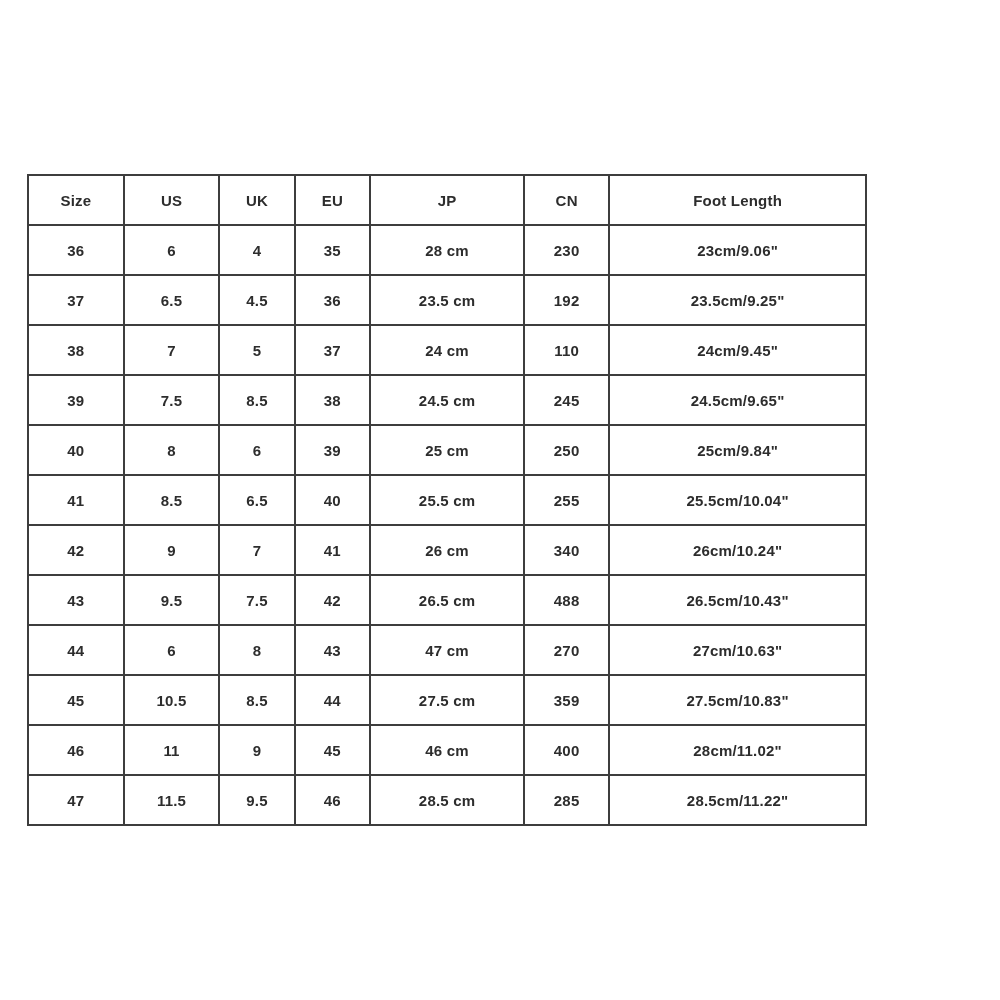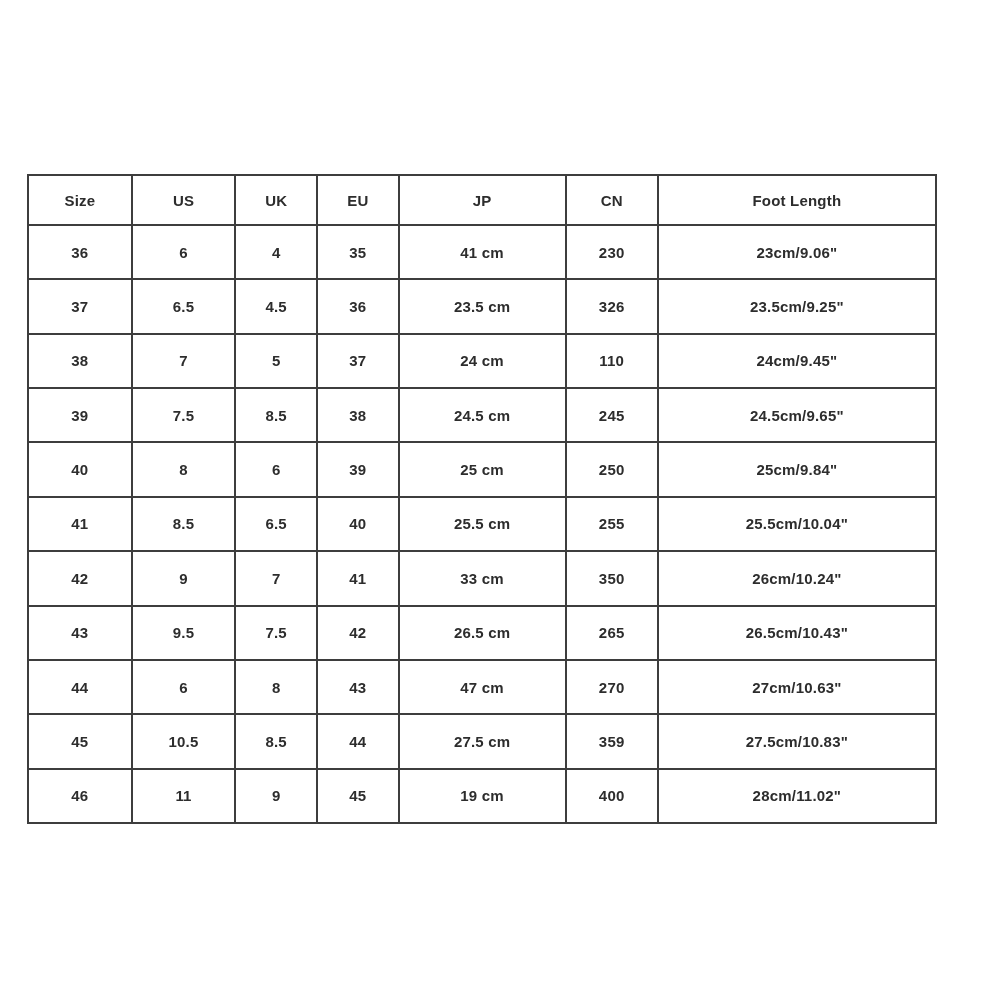--- a/index.html
+++ b/index.html
@@ -13,21 +13,21 @@
     position: relative;
     width: 1000px;
     height: 1000px;
     background: #ffffff;
     overflow: hidden;
   }
   .size-chart-wrap {
     position: absolute;
     left: 27px;
     top: 174px;
-    width: 910px;
+    width: 840px;
     height: 650px;
   }
   table.size-chart {
     width: 100%;
     height: 100%;
     border-collapse: collapse;
     table-layout: fixed;
   }
   table.size-chart th,
   table.size-chart td {
@@ -77,31 +77,31 @@
             <th>CN</th>
             <th>Foot Length</th>
           </tr>
       </thead>
       <tbody id="table-body">
           <tr>
             <td>36</td>
             <td>6</td>
             <td>4</td>
             <td>35</td>
-            <td>41 cm</td>
+            <td>28 cm</td>
             <td>230</td>
             <td>23cm/9.06"</td>
           </tr>
           <tr>
             <td>37</td>
             <td>6.5</td>
             <td>4.5</td>
             <td>36</td>
             <td>23.5 cm</td>
-            <td>326</td>
+            <td>192</td>
             <td>23.5cm/9.25"</td>
           </tr>
           <tr>
             <td>38</td>
             <td>7</td>
             <td>5</td>
             <td>37</td>
             <td>24 cm</td>
             <td>110</td>
             <td>24cm/9.45"</td>
@@ -131,31 +131,31 @@
             <td>40</td>
             <td>25.5 cm</td>
             <td>255</td>
             <td>25.5cm/10.04"</td>
           </tr>
           <tr>
             <td>42</td>
             <td>9</td>
             <td>7</td>
             <td>41</td>
-            <td>33 cm</td>
-            <td>350</td>
+            <td>26 cm</td>
+            <td>340</td>
             <td>26cm/10.24"</td>
           </tr>
           <tr>
             <td>43</td>
             <td>9.5</td>
             <td>7.5</td>
             <td>42</td>
             <td>26.5 cm</td>
-            <td>265</td>
+            <td>488</td>
             <td>26.5cm/10.43"</td>
           </tr>
           <tr>
             <td>44</td>
             <td>6</td>
             <td>8</td>
             <td>43</td>
             <td>47 cm</td>
             <td>270</td>
             <td>27cm/10.63"</td>
@@ -167,20 +167,29 @@
             <td>44</td>
             <td>27.5 cm</td>
             <td>359</td>
             <td>27.5cm/10.83"</td>
           </tr>
           <tr>
             <td>46</td>
             <td>11</td>
             <td>9</td>
             <td>45</td>
-            <td>19 cm</td>
+            <td>46 cm</td>
             <td>400</td>
             <td>28cm/11.02"</td>
+          </tr>
+          <tr>
+            <td>47</td>
+            <td>11.5</td>
+            <td>9.5</td>
+            <td>46</td>
+            <td>28.5 cm</td>
+            <td>285</td>
+            <td>28.5cm/11.22"</td>
           </tr>
         </tbody>
     </table>
   </div>
 </div>
 
 </body></html>

